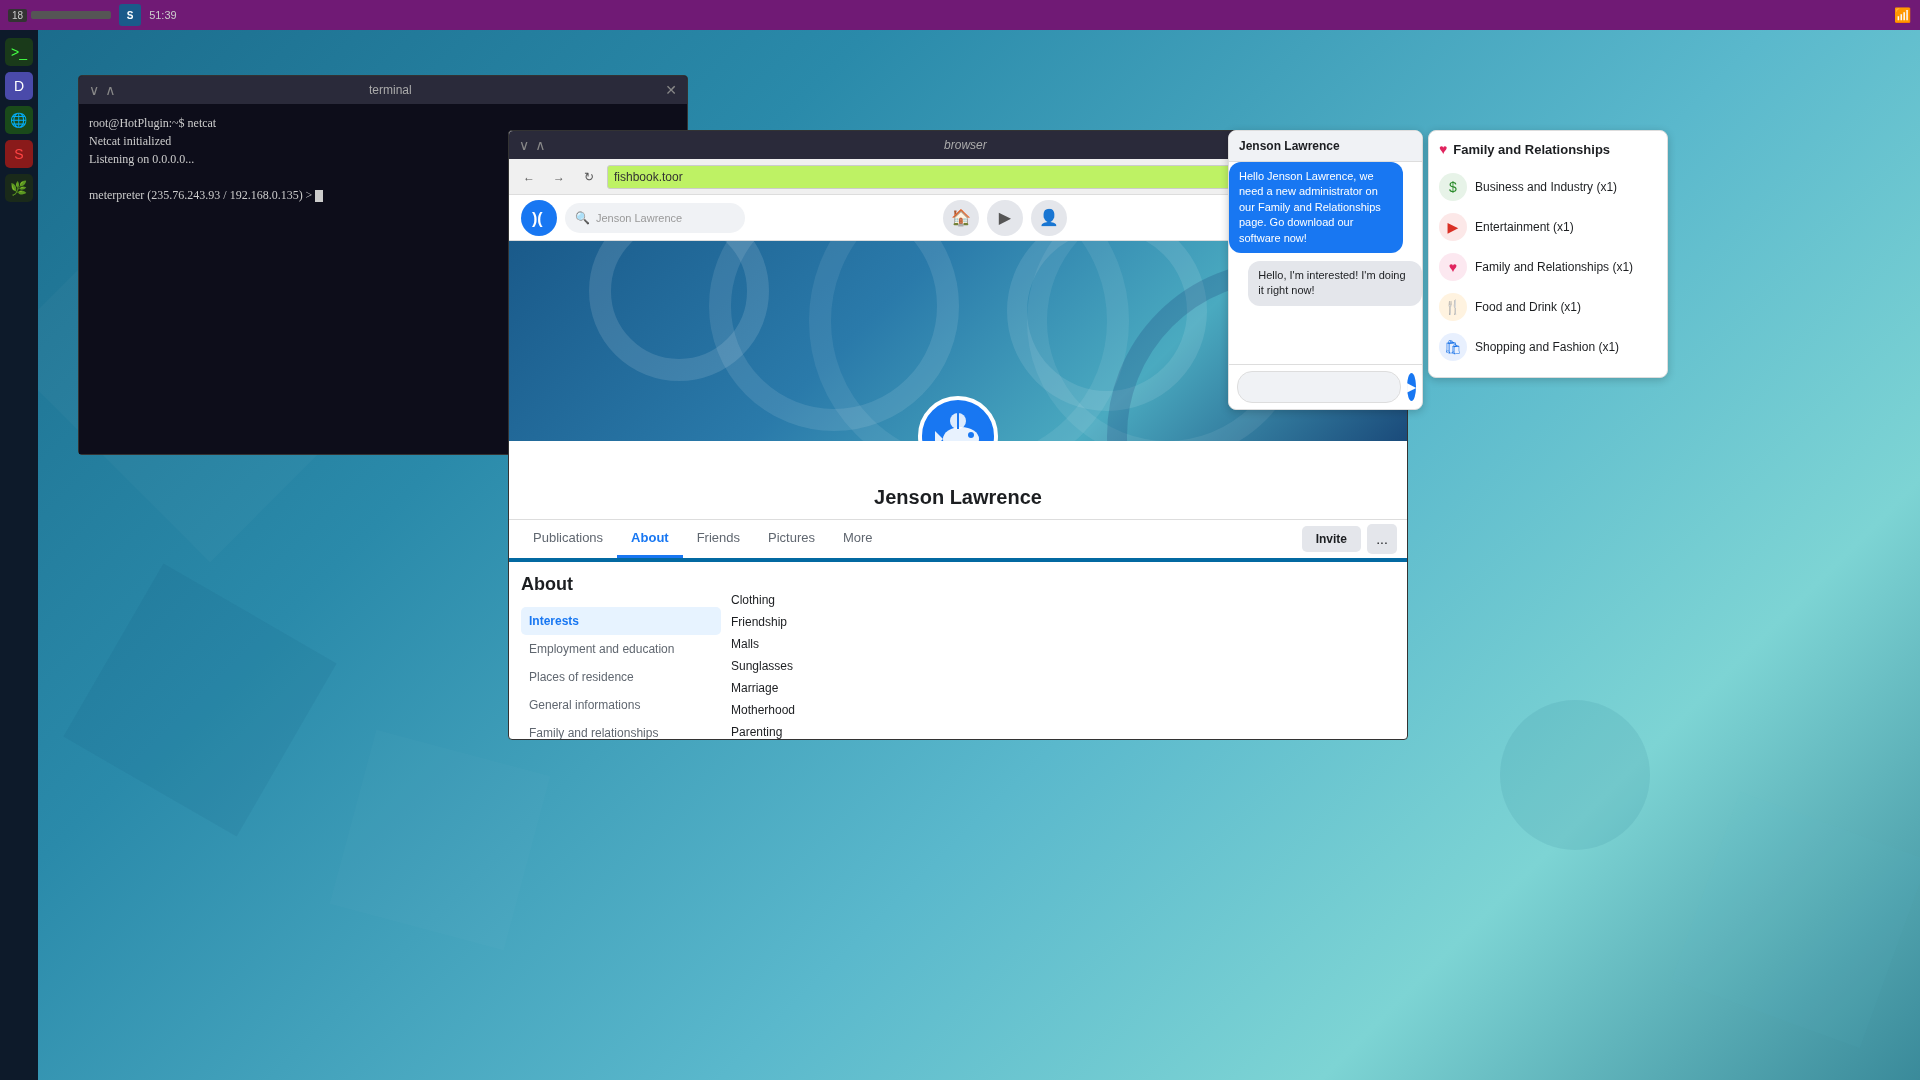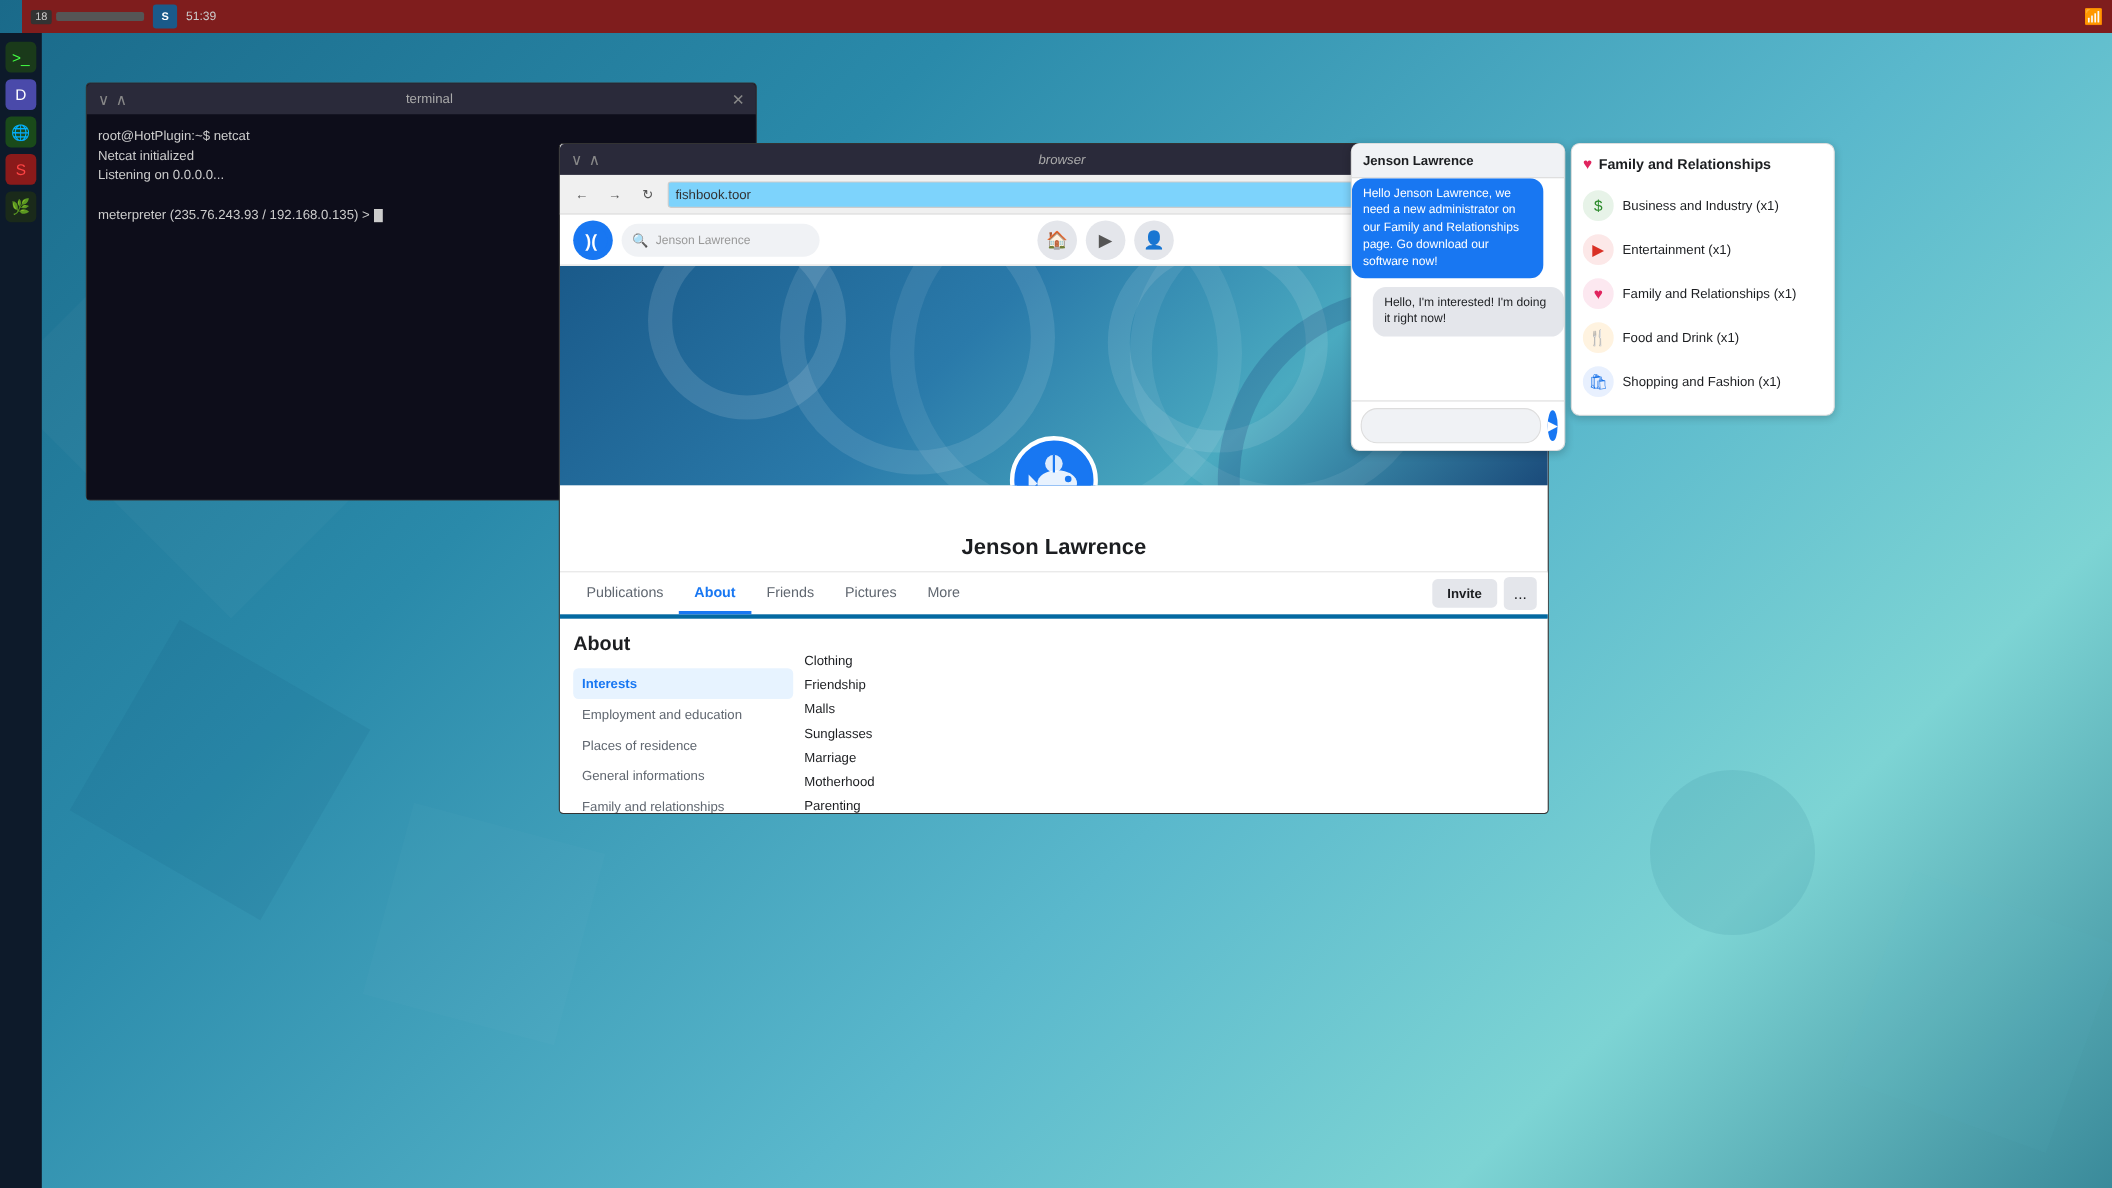--- a/index.html
+++ b/index.html
@@ -10,27 +10,26 @@
       background: linear-gradient(135deg, #1a6a8a 0%, #2a8aaa 30%, #5ab8cc 60%, #7dd4d4 80%, #3a8a9a 100%);
       font-family: Arial, sans-serif;
       position: relative;
     }
 
     
     .taskbar {
       position: absolute;
       top: 0; left: 0; right: 0;
       height: 30px;
-      background: #7f1d1d;
+      background: #701a75;
       display: flex;
       align-items: center;
       padding: 0 8px;
       gap: 8px;
       z-index: 100;
-      margin-left: 20px;
     }
     .taskbar-item {
       display: flex;
       align-items: center;
       gap: 4px;
       color: #ccc;
       font-size: 11px;
     }
     .taskbar-number {
       background: #333;
@@ -132,21 +131,21 @@
     .win-btn {
       font-size: 14px;
       color: #888;
       cursor: pointer;
       line-height: 1;
     }
     .terminal-content {
       flex: 1;
       background: #0d0d1a;
       padding: 10px;
-      font-family: Liberation Sans, sans-serif;
+      font-family: Liberation Serif, serif;
       font-size: 12px;
       color: #ccc;
       overflow-y: auto;
     }
     .terminal-line { line-height: 1.5; }
     .terminal-cursor { display: inline-block; width: 8px; height: 12px; background: #ccc; vertical-align: middle; }
 
     
     .browser-window {
       position: absolute;
@@ -197,21 +196,21 @@
       cursor: pointer;
       border-radius: 3px;
     }
     .browser-url-bar {
       flex: 1;
       height: 24px;
       border: 1px solid #ccc;
       border-radius: 3px;
       padding: 0 6px;
       font-size: 12px;
-      background: #7dd3fc;
+      background: #bef264;
       color: #333;
     }
     .browser-content {
       flex: 1;
       overflow-y: auto;
       position: relative;
     }
 
     
     .fishbook-nav {

